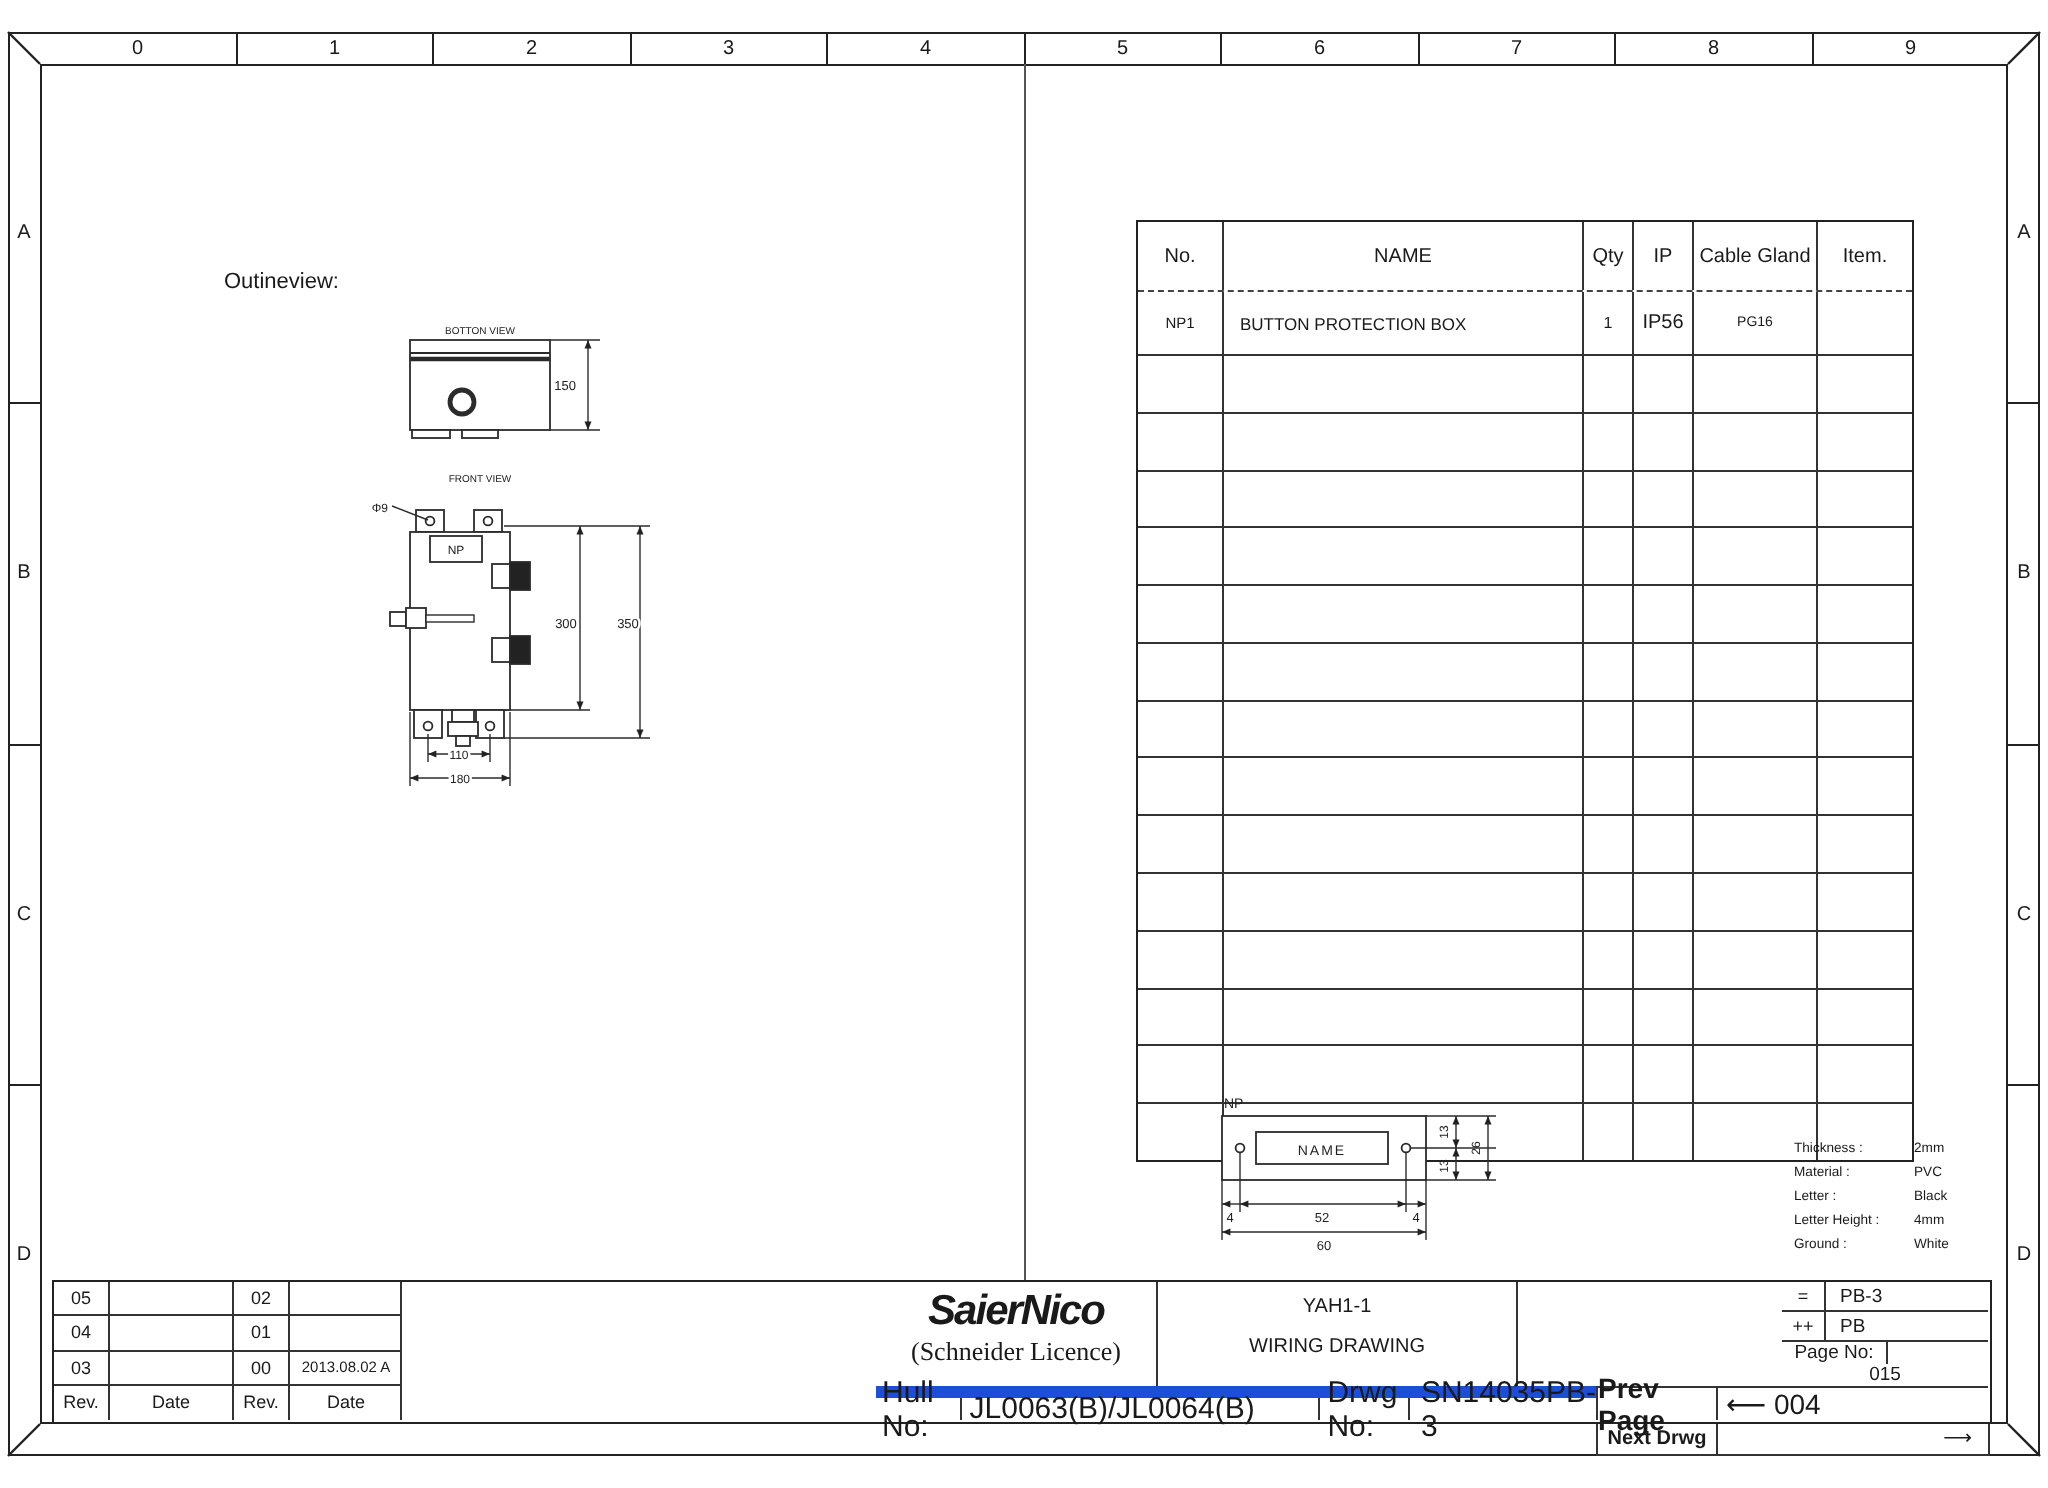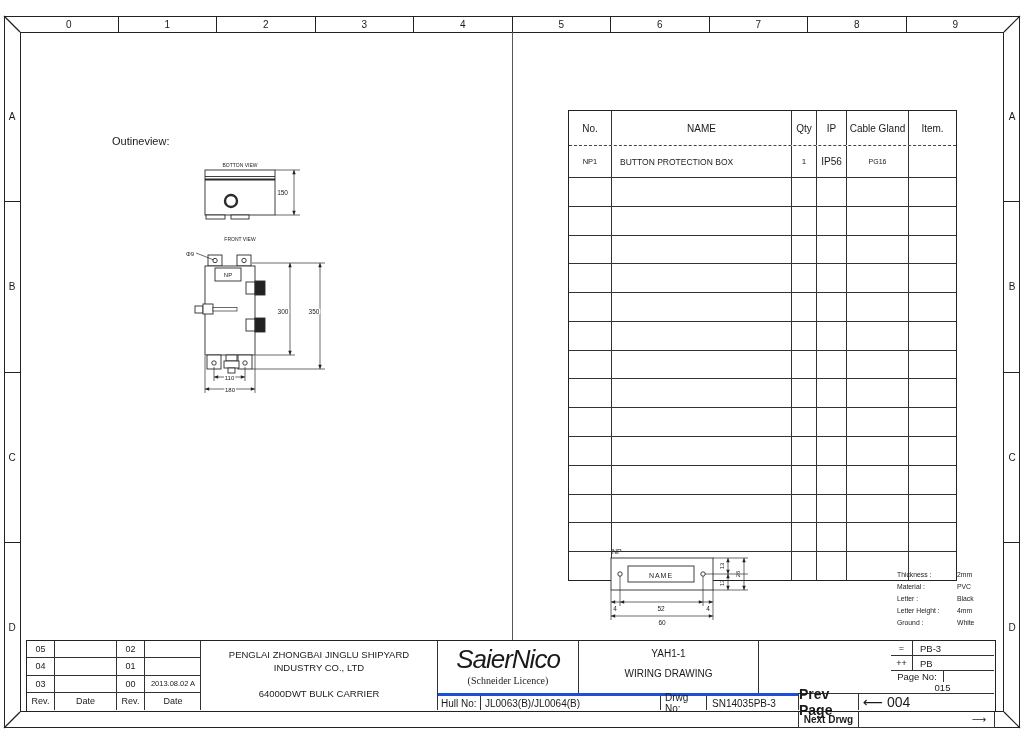--- a/index.html
+++ b/index.html
@@ -57,34 +57,34 @@
   #rev{left:0;top:0;width:174px;height:69px;display:grid;grid-template-columns:28px 62px 28px 56px;grid-auto-rows:17.25px;border-right:1px solid #333;}
   .rcell{border-right:1px solid #333;border-bottom:1px solid #333;display:flex;align-items:center;justify-content:center;font-size:9px;box-sizing:border-box;overflow:hidden;}
   .rcell.lastc{border-right:none;}
   .rcell.lastr{border-bottom:none;}
   .rcell.date3{font-size:7.5px;}
   #company{left:174px;top:0;width:237px;height:69px;border-right:1px solid #333;text-align:center;font-size:9.5px;}
   #company .l1{margin-top:8px;}
   #company .l2{margin-top:2px;}
   #company .l3{margin-top:15px;}
   #logo{left:411px;top:0;width:141px;height:52px;border-right:1px solid #333;text-align:center;}
-  .logo-name{font-style:italic;font-weight:400;font-size:26px;letter-spacing:-1px;margin-top:3px;}
-  .logo-sub{font-family:"Liberation Serif","DejaVu Serif",serif;font-size:10px;margin-top:0px;}
+  .logo-name{font-style:italic;font-weight:700;font-size:21px;letter-spacing:-1px;margin-top:3px;}
+  .logo-sub{font-family:"Liberation Serif","DejaVu Serif",serif;font-size:13px;margin-top:0px;}
   #dtitle{left:552px;top:0;width:180px;height:52px;border-right:1px solid #333;text-align:center;font-size:10px;}
   #dtitle .t1{margin-top:7px;}
   #dtitle .t2{margin-top:9px;}
   #item{left:732px;top:0;width:132px;height:52px;border-right:1px solid #333;display:flex;align-items:center;justify-content:center;font-size:12px;font-weight:600;}
   #codes{left:864px;top:0;width:103px;height:52px;display:flex;flex-direction:column;}
   .crow{flex:1;display:flex;border-bottom:1px solid #333;box-sizing:border-box;}
   .crow:last-child{border-bottom:none;flex-direction:column;}
   .ckey{width:22px;border-right:1px solid #333;display:flex;align-items:center;justify-content:center;font-size:9px;box-sizing:border-box;}
   .ckey.wide{width:53px;font-size:9.5px;}
   .cval{flex:1;display:flex;align-items:center;padding-left:7px;font-size:9.5px;}
   .cval.center{justify-content:center;padding-left:0;}
-  #hull{left:411px;top:52px;width:360px;height:17px;border-top:3px solid #1d4ed8;display:flex;font-size:10px;}
+  #hull{left:411px;top:52px;width:360px;height:17px;border-top:6px solid #1d4ed8;display:flex;font-size:15px;}
   #hull>div{display:flex;align-items:center;box-sizing:border-box;}
   .hl{width:43px;padding-left:3px;border-right:1px solid #333;}
   .hv{width:180px;padding-left:4px;border-right:1px solid #333;}
   .dl{width:46px;padding-left:4px;border-right:1px solid #333;}
   .dv{flex:1;padding-left:5px;}
   #prev{left:771px;top:52px;width:196px;height:17px;border-top:1px solid #333;border-left:1px solid #333;display:flex;font-size:14px;}
   .plabel{width:60px;border-right:1px solid #333;display:flex;align-items:center;justify-content:center;font-weight:600;box-sizing:border-box;}
   .pval{flex:1;display:flex;align-items:center;padding-left:4px;}
   #next{left:798px;top:712px;width:197px;height:16px;border:1px solid #333;border-top:none;display:flex;font-size:10px;box-sizing:border-box;}
   #next .plabel{width:60px;}
@@ -422,25 +422,20 @@
       <div class="rcell">03</div>
       <div class="rcell"></div>
       <div class="rcell">00</div>
       <div class="rcell lastc date3">2013.08.02 A</div>
       <div class="rcell lastr">Rev.</div>
       <div class="rcell lastr">Date</div>
       <div class="rcell lastr">Rev.</div>
       <div class="rcell lastc lastr">Date</div>
     </div>
 
-    <div class="sec" id="company">
-      <div class="l1">PENGLAI ZHONGBAI JINGLU SHIPYARD</div>
-      <div class="l2">INDUSTRY CO., LTD</div>
-      <div class="l3">64000DWT BULK CARRIER</div>
-    </div>
 
     <div class="sec" id="logo">
       <div class="logo-name">SaierNico</div>
       <div class="logo-sub">(Schneider Licence)</div>
     </div>
 
     <div class="sec" id="dtitle">
       <div class="t1">YAH1-1</div>
       <div class="t2">WIRING DRAWING</div>
     </div>

